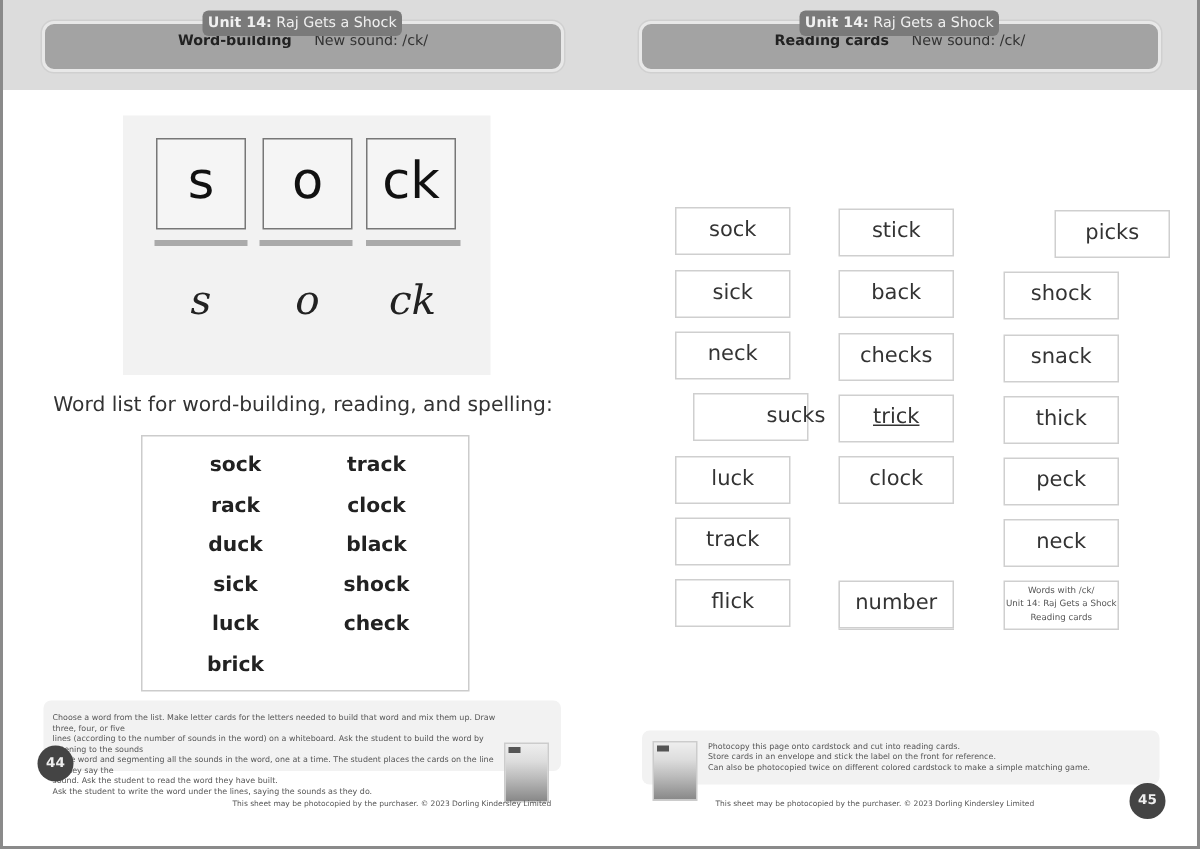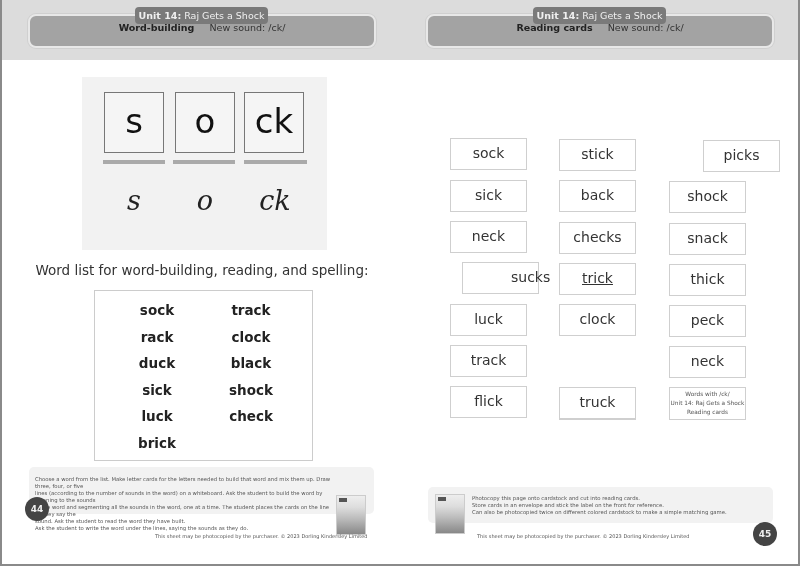--- a/index.html
+++ b/index.html
@@ -133,21 +133,21 @@
   <div class="card" style="left:450px;top:304px;">luck</div>
   <div class="card" style="left:450px;top:345px;">track</div>
   <div class="card" style="left:450px;top:386px;">flick</div>
 
   <div class="card" style="left:559px;top:139px;">stick</div>
   <div class="card" style="left:559px;top:180px;text-align:center;">back</div>
   <div class="card" style="left:559px;top:222px;">checks</div>
   <div class="card" style="left:559px;top:263px;text-decoration:underline;">trick</div>
   <div class="card" style="left:559px;top:304px;">clock</div>
   <div class="card" style="left:559px;top:346px;margin-top:42px;">flock</div>
-  <div class="card" style="left:559px;top:387px;">truck</div>
+  <div class="card" style="left:559px;top:387px;">number</div>
 
   <div class="card" style="left:703px;top:140px;">picks</div>
   <div class="card" style="left:669px;top:181px;">shock</div>
   <div class="card" style="left:669px;top:223px;">snack</div>
   <div class="card" style="left:669px;top:264px;">thick</div>
   <div class="card" style="left:669px;top:305px;">peck</div>
   <div class="card" style="left:669px;top:346px;">neck</div>
 
   <div class="label-card">
     <div>Words with /ck/</div>

